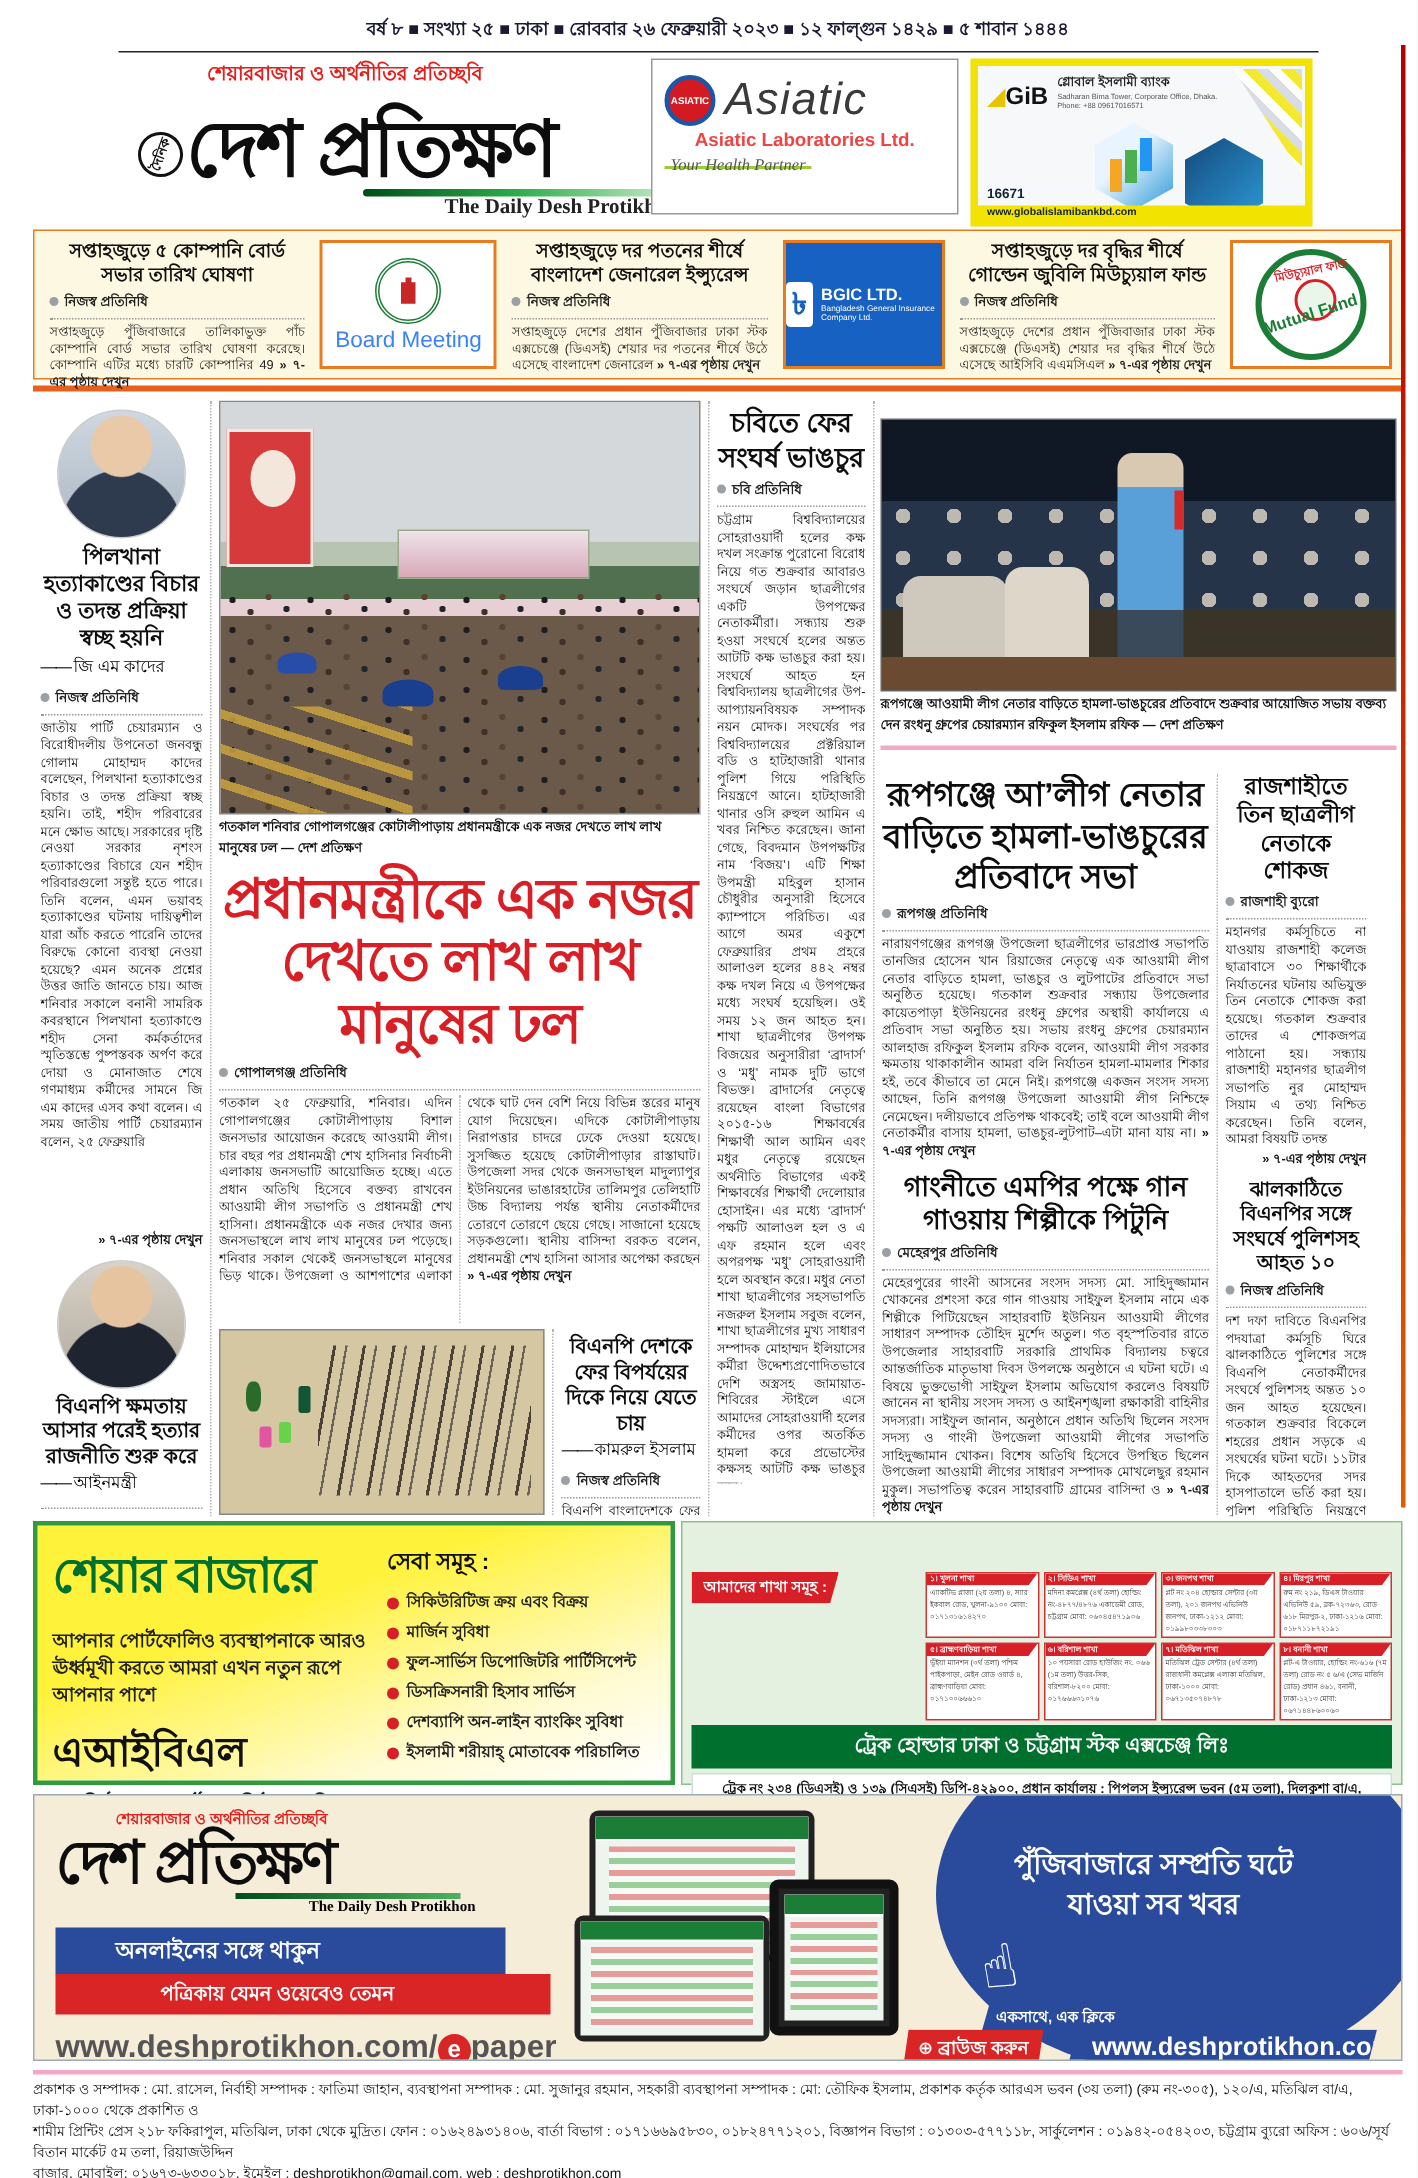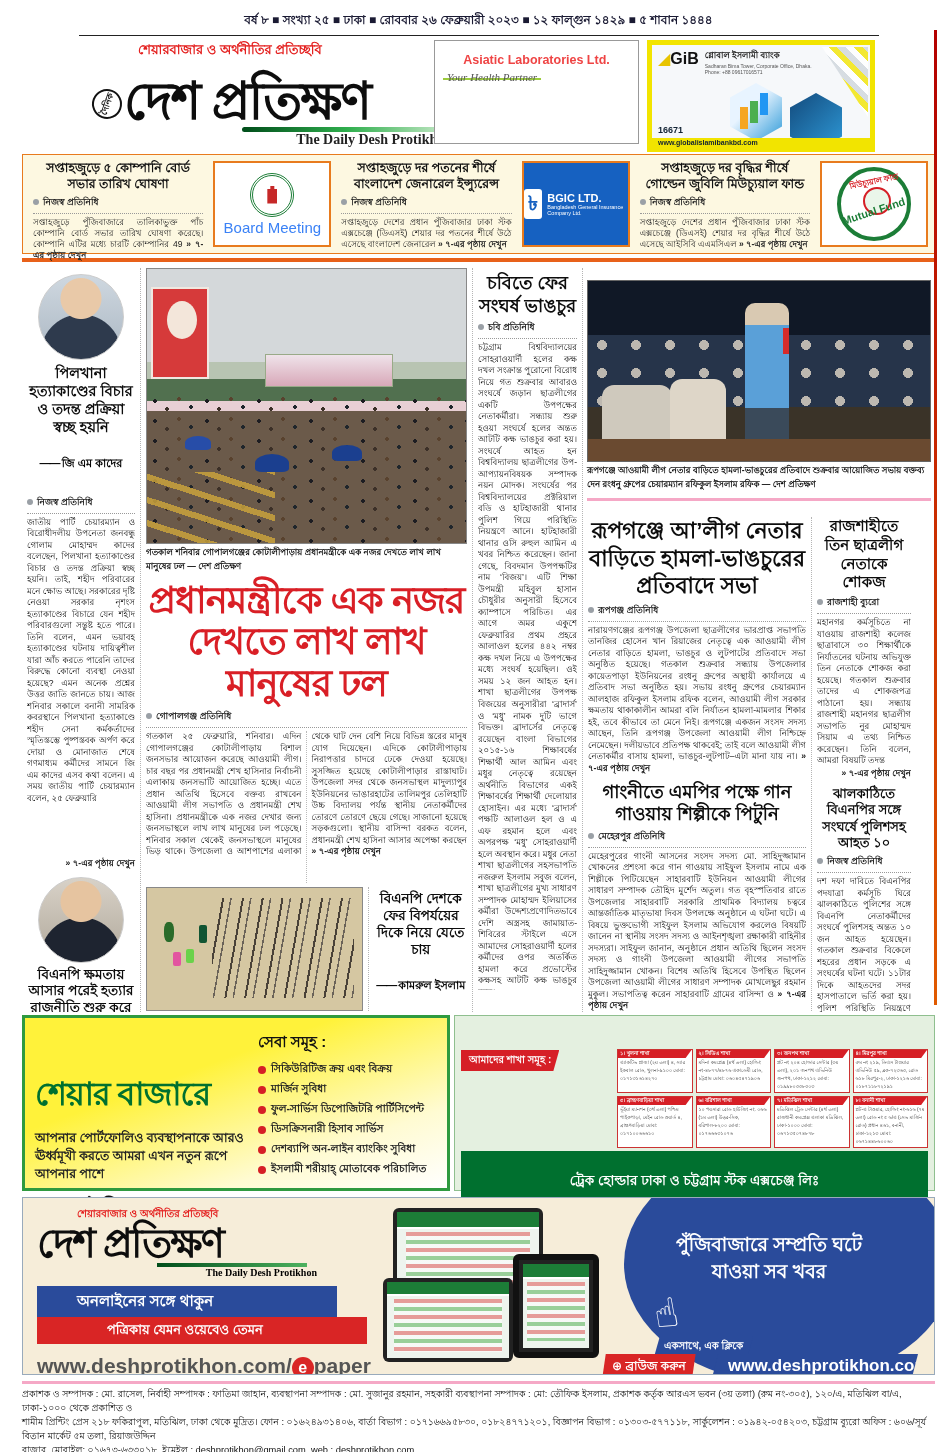--- a/index.html
+++ b/index.html
@@ -24,21 +24,21 @@
 
   .top-ads { display:flex; gap:8px; margin-left:12px; }
   .ad-asiatic { width:205px; height:104px; border:1px solid #999; background:#fff; padding:10px 8px 4px; }
   .asia-row { display:flex; align-items:center; gap:6px; }
   .asia-logo { width:34px; height:34px; border-radius:50%; background:#d31a23; border:3px solid #1c56a8; color:#fff; font-size:6.5px; font-weight:bold; display:flex; align-items:center; justify-content:center; }
   .asia-name { font-size:30px; font-style:italic; color:#3a3a3a; letter-spacing:1px; }
   .asia-l2 { font-size:12.5px; font-weight:bold; color:#ef4444; margin-top:2px;text-align:center; }
   .asia-l3 { font-size:11px; font-style:italic; color:#555; font-family:"Liberation Serif","DejaVu Serif",serif;
              background:linear-gradient(transparent 55%, #9bcb3c 55%, #9bcb3c 75%, transparent 75%); display:inline-block; padding:0 4px; }
   .ad-gib { width:228px; height:112px; border:5px solid #f2e400; background:#f6f8fa; position:relative; overflow:hidden; padding:4px 6px; }
-  .gib-row { display:flex; gap:6px; align-items:flex-start; }
+  .gib-row { display:flex; gap:6px; align-items:flex-end; }
   .gib-logo { font-size:16px; font-weight:bold; color:#111; }
   .gib-logo span { color:#e8c400; }
   .gib-bn { font-size:8.5px; font-weight:bold; color:#222; }
   .gib-addr { font-size:5px; color:#555; width:110px; }
   .hex { position:absolute; width:52px; height:58px; clip-path:polygon(50% 0,100% 25%,100% 75%,50% 100%,0 75%,0 25%); }
   .hex1 { left:78px; top:38px; background:linear-gradient(135deg,#e8f4ff 40%,#2e9ad8); }
   .hex1:after { content:""; position:absolute; left:10px; bottom:12px; width:8px; height:22px; background:#f5a623; box-shadow:10px -6px 0 #4caf50, 20px -14px 0 #2196f3; }
   .hex2 { left:138px; top:48px; background:linear-gradient(135deg,#134a7c,#2e9ad8); }
   .gib-tris { position:absolute; right:2px; top:2px; width:46px; height:70px; background:
       repeating-linear-gradient(45deg,#f2e400 0 6px,#cfd6dc 6px 12px,#fff 12px 18px); opacity:.8; clip-path:polygon(100% 0,0 0,100% 100%); }
@@ -67,21 +67,21 @@
 
   
   .main { display:grid; grid-template-columns:118px 332px 110px 1fr; gap:0; height:744px; overflow:hidden; }
   .col { padding:0 5px; overflow:hidden; }
   .col + .col { border-left:1px dotted #b5b5b5; }
   .body-txt { font-size:8.6px; line-height:1.34; text-align:justify; color:#111; }
   .byline { font-size:9px; font-weight:bold; color:#222; border-bottom:1px dotted #999; padding:3px 0 3px; margin-bottom:3px; }
   .byline .dot { display:inline-block; width:6px; height:6px; border-radius:50%; background:#9aa0a6; margin-right:4px; }
   .jump { font-size:8.6px; font-weight:bold; text-align:right; color:#111; }
   .h-col { font-weight:bold; color:#0d0d0d; text-align:center; line-height:1.25; }
-  .attr { font-size:11px; font-weight:bold; text-align:center; margin:18px 0; }
+  .attr { font-size:11px; font-weight:normal; margin:0 0; }
   .attr:before { content:"—— "; letter-spacing:-1px; }
   .pinkline { height:3px; background:#f5a8c6; margin:4px 0; }
 
   
   .portrait { width:86px; height:86px; margin:6px auto 4px; border-radius:50%; border:1px solid #ccc; position:relative; overflow:hidden;
      background:radial-gradient(circle at 50% 28%, #e9c9a8 0 20px, transparent 21px),
                 radial-gradient(circle at 50% 95%, #2e3a4d 0 40px, transparent 41px),
                 linear-gradient(#cfd8e0,#aab6c2); }
   .portrait.p2 { background:radial-gradient(circle at 50% 28%, #e6c4a0 0 20px, transparent 21px),
                 radial-gradient(circle at 50% 95%, #1e2430 0 40px, transparent 41px),
@@ -128,21 +128,21 @@
   .photo-rup .white1 { position:absolute; left:4%; bottom:12%; width:70px; height:54px; border-radius:12px 12px 0 0; background:#cfc9bd; }
   .photo-rup .white2 { position:absolute; left:24%; bottom:12%; width:56px; height:60px; border-radius:12px 12px 0 0; background:#ded6c8; }
 
   .right-region { display:flex; height:100%; }
   .r-left { width:228px; padding:0 5px; overflow:hidden; }
   .r-right { width:100px; border-left:1px dotted #b5b5b5; padding:0 0 0 5px; overflow:hidden; }
 
   
   .bottom-ads { display:flex; gap:4px; height:176px; margin-top:3px; }
   .ad-aibl-promo { width:428px; border:3px solid #2f9a3f; background:linear-gradient(160deg,#fff23a 0 35%, #fffbd2 75%, #fff); display:flex; padding:8px 10px; gap:8px; }
-  .ap-left { width:215px;margin-top:43px; }
+  .ap-left { width:215px; }
   .ap-title { color:#00702f; font-size:32px; font-weight:bold; letter-spacing:-1px; }
   .ap-body { font-size:12.5px; font-weight:bold; color:#222; margin-top:6px; line-height:1.45; }
   .ap-brand { font-size:27px; font-weight:bold; color:#111; margin-top:8px; }
   .ap-brand-sub { font-size:16px; font-weight:bold; color:#222; }
   .ap-right { flex:1; padding-top:4px; }
   .ap-svc-h { font-size:15px; font-weight:bold; color:#111; margin-bottom:6px; }
   .svc { font-size:10.5px; font-weight:bold; color:#222; margin:3px 0; display:flex; align-items:center; gap:5px; }
   .svc .rdot { width:8px; height:8px; border-radius:50%; background:#d61f26; flex:0 0 auto; }
 
   .ad-aibl-br { flex:1; border:1px solid #8fbf8f; background:#e4f0e0; padding:5px 6px 0; position:relative; }
@@ -151,21 +151,21 @@
   .ribbon { background:#d61f26; color:#fff; font-size:10px; font-weight:bold; padding:2px 8px; clip-path:polygon(0 0,100% 0,94% 100%,0 100%); display:inline-block; }
   .aibl-logo { margin-top:4px; }
   .aibl-house { width:44px; height:30px; background:linear-gradient(#1c7d37 0 40%, #111 40%); clip-path:polygon(50% 0,100% 55%,100% 100%,0 100%,0 55%); display:inline-block; vertical-align:middle; }
   .aibl-word { font-size:26px; font-weight:bold; color:#111; display:inline-block; vertical-align:middle; letter-spacing:1px; }
   .aibl-sub { font-size:7.5px; font-weight:bold; color:#143; border-top:2px solid #1c7d37; border-bottom:2px solid #1c7d37; padding:1px 0; margin-top:2px; }
   .aibl-sub2 { font-size:6.5px; color:#333; margin-top:1px; }
   .br-grid { flex:1; display:grid; grid-template-columns:repeat(4,1fr); gap:3px; }
   .br-box { border:1px solid #c33; background:#fff; font-size:4.8px; color:#333; padding:1px 2px; overflow:hidden; }
   .br-box .bt { background:#d61f26; color:#fff; font-weight:bold; font-size:5.2px; padding:0 2px; margin:-1px -2px 1px; clip-path:polygon(0 0,100% 0,92% 100%,0 100%); }
   .band { text-align:center; font-weight:bold; margin-top:3px; }
-  .band.green { background:#00702f; color:#fff; font-size:13.5px; padding:19px 0; }
+  .band.green { background:#00702f; color:#fff; font-size:13.5px; padding:3px 0; }
   .band.white { background:#fff; color:#111; font-size:8.8px; padding:2px 4px; border:1px solid #cdd; }
   .band.green.big { font-size:16px; }
 
   
   .ad-epaper { height:178px; border:1px solid #9ab; background:#f6edd9; margin-top:6px; display:flex; position:relative; overflow:hidden; padding:8px 0 0 14px; }
   .ep-left { width:380px; }
   .ep-tag { color:#e4201f; font-size:10px; font-weight:bold; padding-left:40px; }
   .ep-title { font-size:40px; font-weight:bold; color:#0d0d0d; letter-spacing:-2px; line-height:1; }
   .ep-line { height:4px; width:150px; background:linear-gradient(90deg,#004d1a,#4db25f); margin-left:120px; }
   .ep-sub { font-size:10px; font-weight:bold; font-family:"Liberation Serif","DejaVu Serif",serif; text-align:right; width:280px; }
@@ -209,20 +209,24 @@
       <div class="m-tagline">শেয়ারবাজার ও অর্থনীতির প্রতিচ্ছবি</div>
       <div class="m-row">
         <div class="m-badge">দৈনিক</div>
         <div class="m-title">দেশ প্রতিক্ষণ</div>
       </div>
       <div class="m-underline"></div>
       <div class="m-sub">The Daily Desh Protikhon</div>
     </div>
     <div class="top-ads">
       <div class="ad-asiatic">
+        <div class="asia-row">
+          <div class="asia-logo">ASIATIC</div>
+          <div class="asia-name">Asiatic</div>
+        </div>
         <div class="asia-l2">Asiatic Laboratories Ltd.</div>
         <div class="asia-l3">Your Health Partner</div>
       </div>
       <div class="ad-gib">
         <div class="gib-row">
           <div class="gib-logo"><span>◢</span><b>GiB</b></div>
           <div>
             <div class="gib-bn">গ্লোবাল ইসলামী ব্যাংক</div>
             <div class="gib-addr">Sadharan Bima Tower, Corporate Office, Dhaka. Phone: +88 09617016571</div>
           </div>

